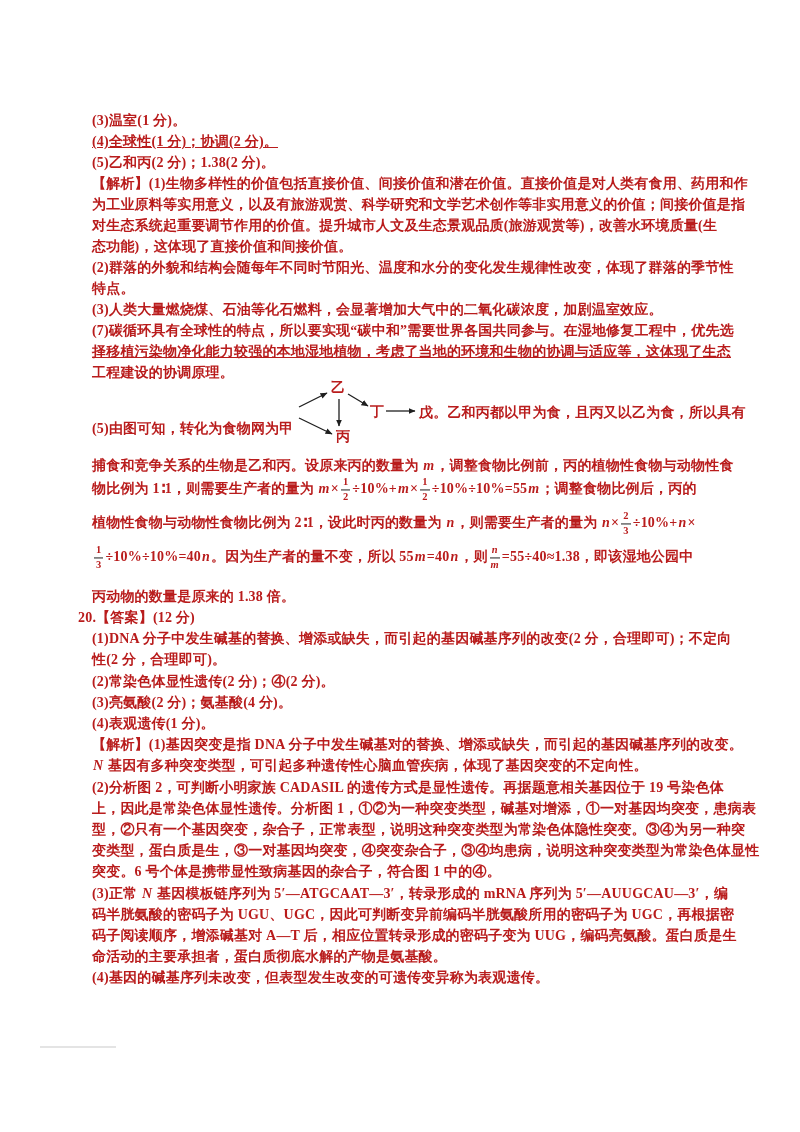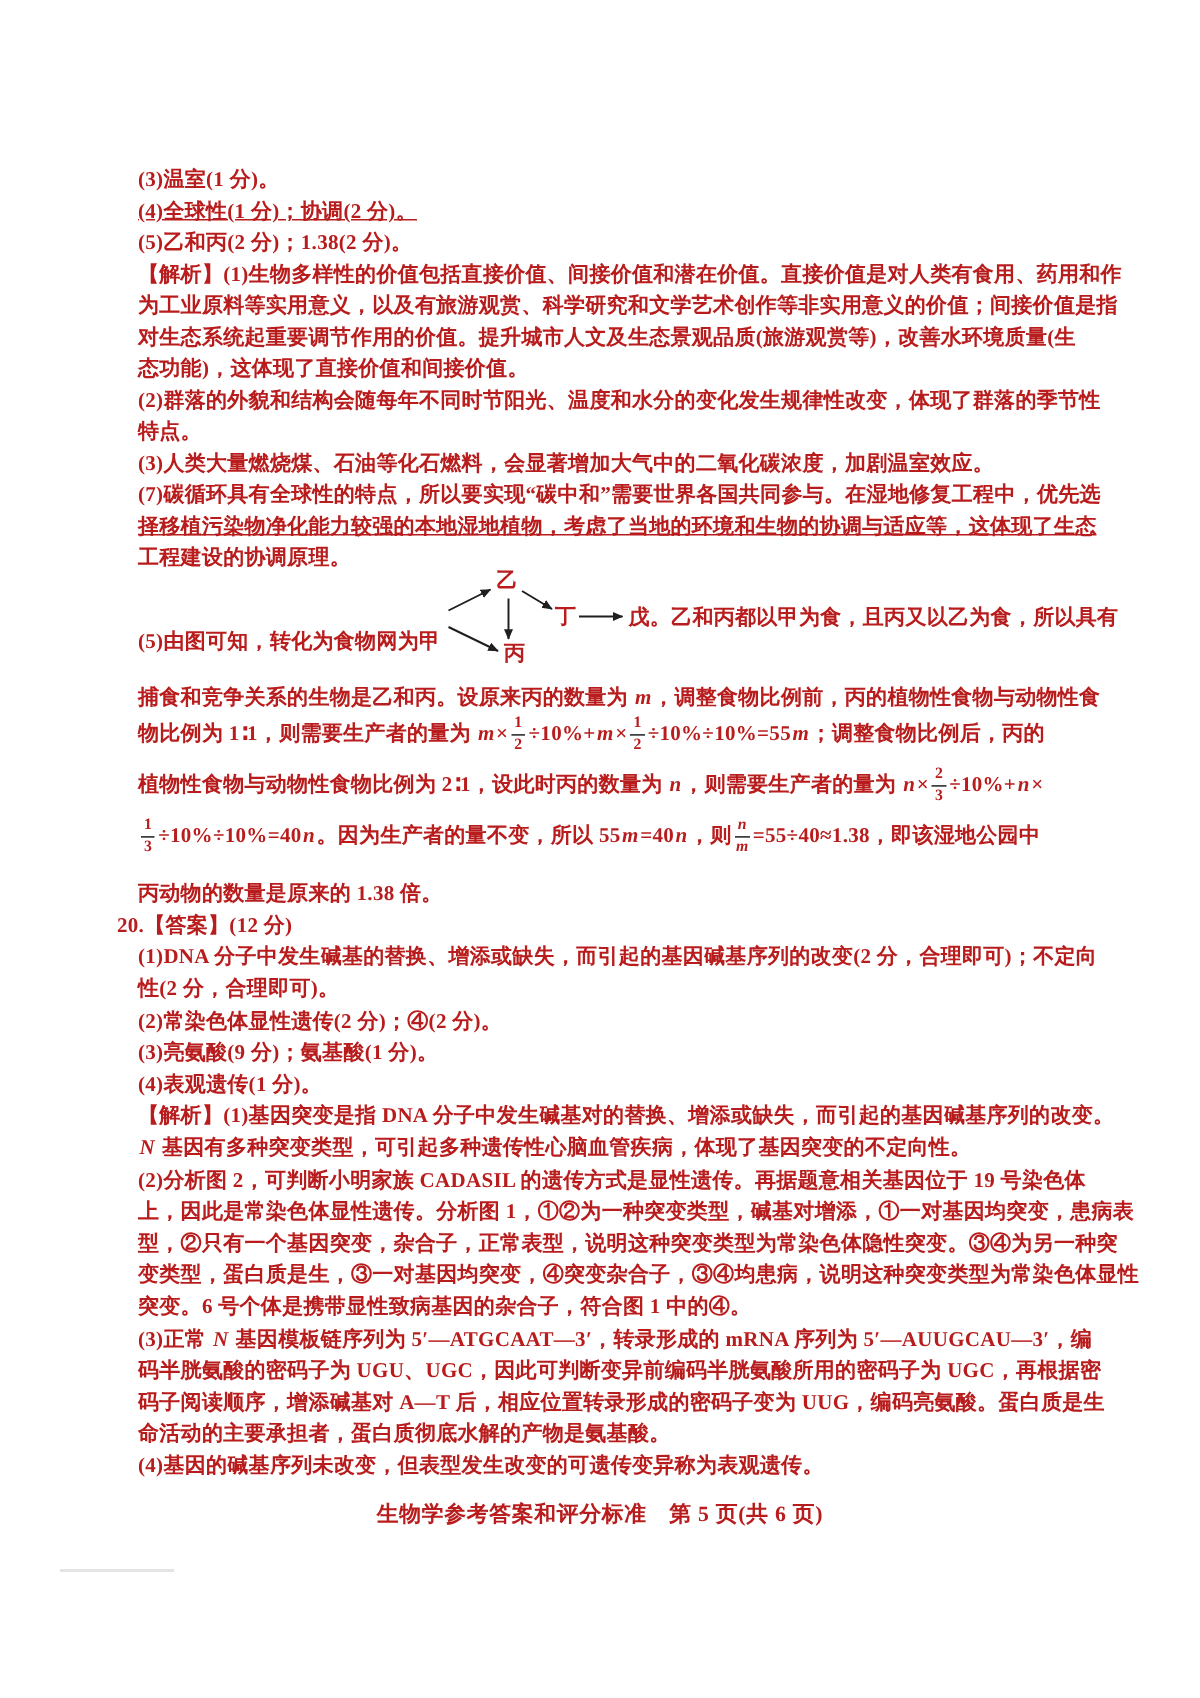--- a/index.html
+++ b/index.html
@@ -95,21 +95,21 @@
           <span class="den">3</span>
         </span>÷10%÷10%=40<span class="var">n</span>。因为生产者的量不变，所以 55<span class="var">m</span>=40<span class="var">n</span>，则<span class="frac it">
           <span class="num">n</span>
           <span class="den">m</span>
         </span>=55÷40≈1.38，即该湿地公园中</div>
       <div class="line" style="left: 92px; top: 588px;">丙动物的数量是原来的 1.38 倍。</div>
       <div class="line" style="left: 78px; top: 609px;">20.【答案】(12 分)</div>
       <div class="line" style="left: 92px; top: 630px;">(1)DNA 分子中发生碱基的替换、增添或缺失，而引起的基因碱基序列的改变(2 分，合理即可)；不定向</div>
       <div class="line" style="left: 92px; top: 651px;">性(2 分，合理即可)。</div>
       <div class="line" style="left: 92px; top: 673px;">(2)常染色体显性遗传(2 分)；④(2 分)。</div>
-      <div class="line" style="left: 92px; top: 694px;">(3)亮氨酸(9 分)；氨基酸(1 分)。</div>
+      <div class="line" style="left: 92px; top: 694px;">(3)亮氨酸(2 分)；氨基酸(4 分)。</div>
       <div class="line" style="left: 92px; top: 715px;">(4)表观遗传(1 分)。</div>
       <div class="line" style="left: 92px; top: 736px;">【解析】(1)基因突变是指 DNA 分子中发生碱基对的替换、增添或缺失，而引起的基因碱基序列的改变。</div>
       <div class="line" style="left: 92px; top: 757px;"><span class="var">N</span> 基因有多种突变类型，可引起多种遗传性心脑血管疾病，体现了基因突变的不定向性。</div>
       <div class="line" style="left: 92px; top: 779px;">(2)分析图 2，可判断小明家族 CADASIL 的遗传方式是显性遗传。再据题意相关基因位于 19 号染色体</div>
       <div class="line" style="left: 92px; top: 800px;">上，因此是常染色体显性遗传。分析图 1，①②为一种突变类型，碱基对增添，①一对基因均突变，患病表</div>
       <div class="line" style="left: 92px; top: 821px;">型，②只有一个基因突变，杂合子，正常表型，说明这种突变类型为常染色体隐性突变。③④为另一种突</div>
       <div class="line" style="left: 92px; top: 842px;">变类型，蛋白质是生，③一对基因均突变，④突变杂合子，③④均患病，说明这种突变类型为常染色体显性</div>
       <div class="line" style="left: 92px; top: 863px;">突变。6 号个体是携带显性致病基因的杂合子，符合图 1 中的④。</div>
       <div class="line" style="left: 92px; top: 885px;">(3)正常 <span class="var">N</span> 基因模板链序列为 5′—ATGCAAT—3′，转录形成的 mRNA 序列为 5′—AUUGCAU—3′，编</div>
       <div class="line" style="left: 92px; top: 906px;">码半胱氨酸的密码子为 UGU、UGC，因此可判断变异前编码半胱氨酸所用的密码子为 UGC，再根据密</div>
@@ -129,17 +129,16 @@
       <line x1="19" y1="43" x2="52" y2="59" stroke="#1f1f1f" stroke-width="1.3" marker-end="url(#ah)"></line>
       <line x1="59" y1="24" x2="59" y2="51" stroke="#1f1f1f" stroke-width="1.3" marker-end="url(#ah)"></line>
       <line x1="68" y1="19" x2="88" y2="31" stroke="#1f1f1f" stroke-width="1.3" marker-end="url(#ah)"></line>
       <line x1="106" y1="36" x2="135" y2="36" stroke="#1f1f1f" stroke-width="1.3" marker-end="url(#ah)"></line>
     </svg>
     <span class="node" style="left:331px;top:380px">乙</span>
     <span class="node" style="left:336px;top:429px">丙</span>
     <span class="node" style="left:370px;top:404px">丁</span>
   </div>
 
-  <div class="footer">生物学参考答案和评分标准　第 5 页(共 6 页)</div>
 
   <div class="scan-artifact"></div>
 
 </div>
 
 </body></html>

